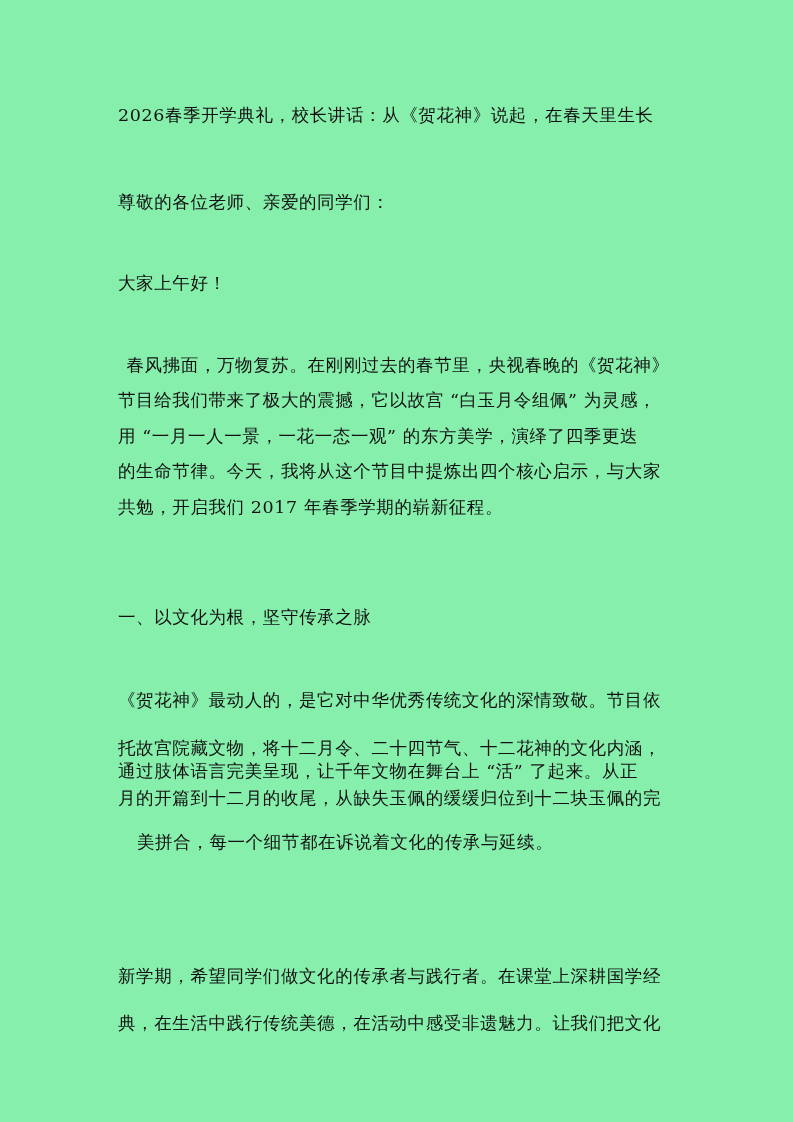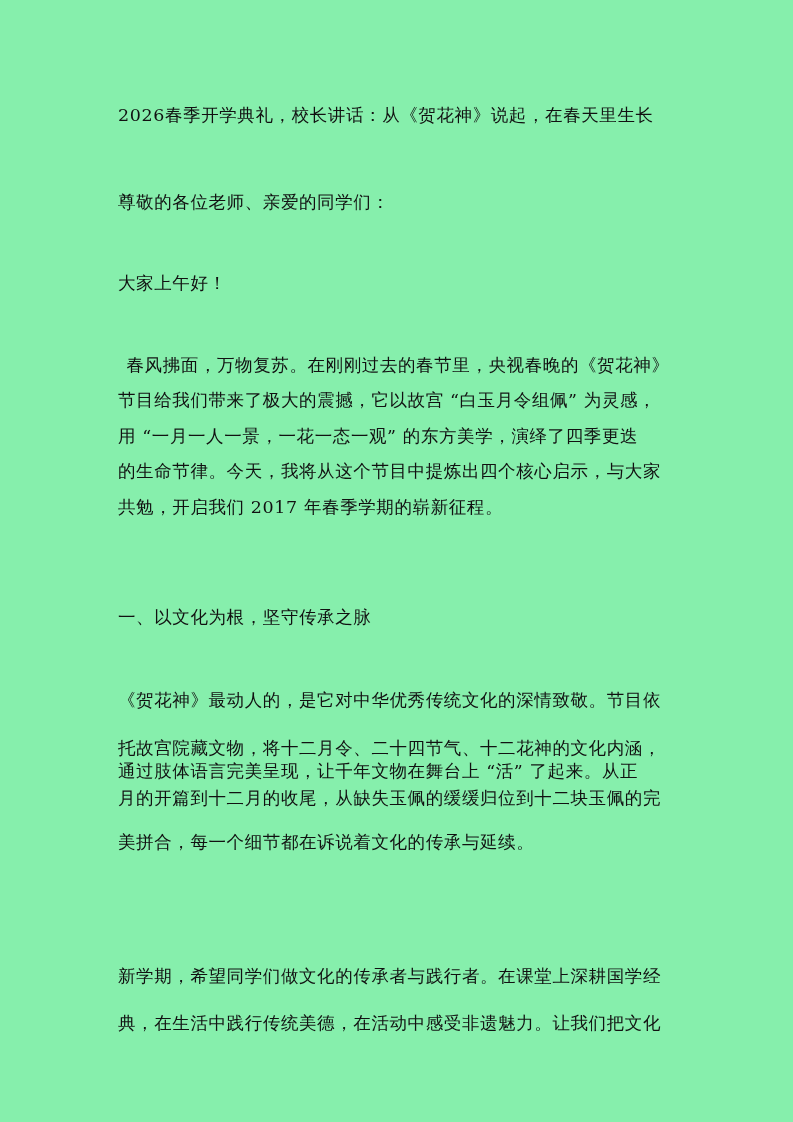--- a/index.html
+++ b/index.html
@@ -28,21 +28,21 @@
     <div class="line" style="top:492px;">共勉，开启我们 2017 年春季学期的崭新征程。</div>
   </div>
 
   <div class="line" style="top:602px;">一、以文化为根，坚守传承之脉</div>
 
   <div>
     <div class="line" style="top:685px;">《贺花神》最动人的，是它对中华优秀传统文化的深情致敬。节目依</div>
     <div class="line" style="top:720px;margin-top:13px;">托故宫院藏文物，将十二月令、二十四节气、十二花神的文化内涵，</div>
     <div class="line" style="top:756px;">通过肢体语言完美呈现，让千年文物在舞台上 “活” 了起来。从正</div>
     <div class="line" style="top:783px;">月的开篇到十二月的收尾，从缺失玉佩的缓缓归位到十二块玉佩的完</div>
-    <div class="line" style="top:827px;">美拼合，每一个细节都在诉说着文化的传承与延续。</div>
+    <div class="line" style="top:827px;margin-left:19px;">美拼合，每一个细节都在诉说着文化的传承与延续。</div>
   </div>
 
   <div>
     <div class="line" style="top:937px;margin-top:24px;">新学期，希望同学们做文化的传承者与践行者。在课堂上深耕国学经</div>
     <div class="line" style="top:1008px;">典，在生活中践行传统美德，在活动中感受非遗魅力。让我们把文化</div>
   </div>
 
 </div>
 
 </body></html>

